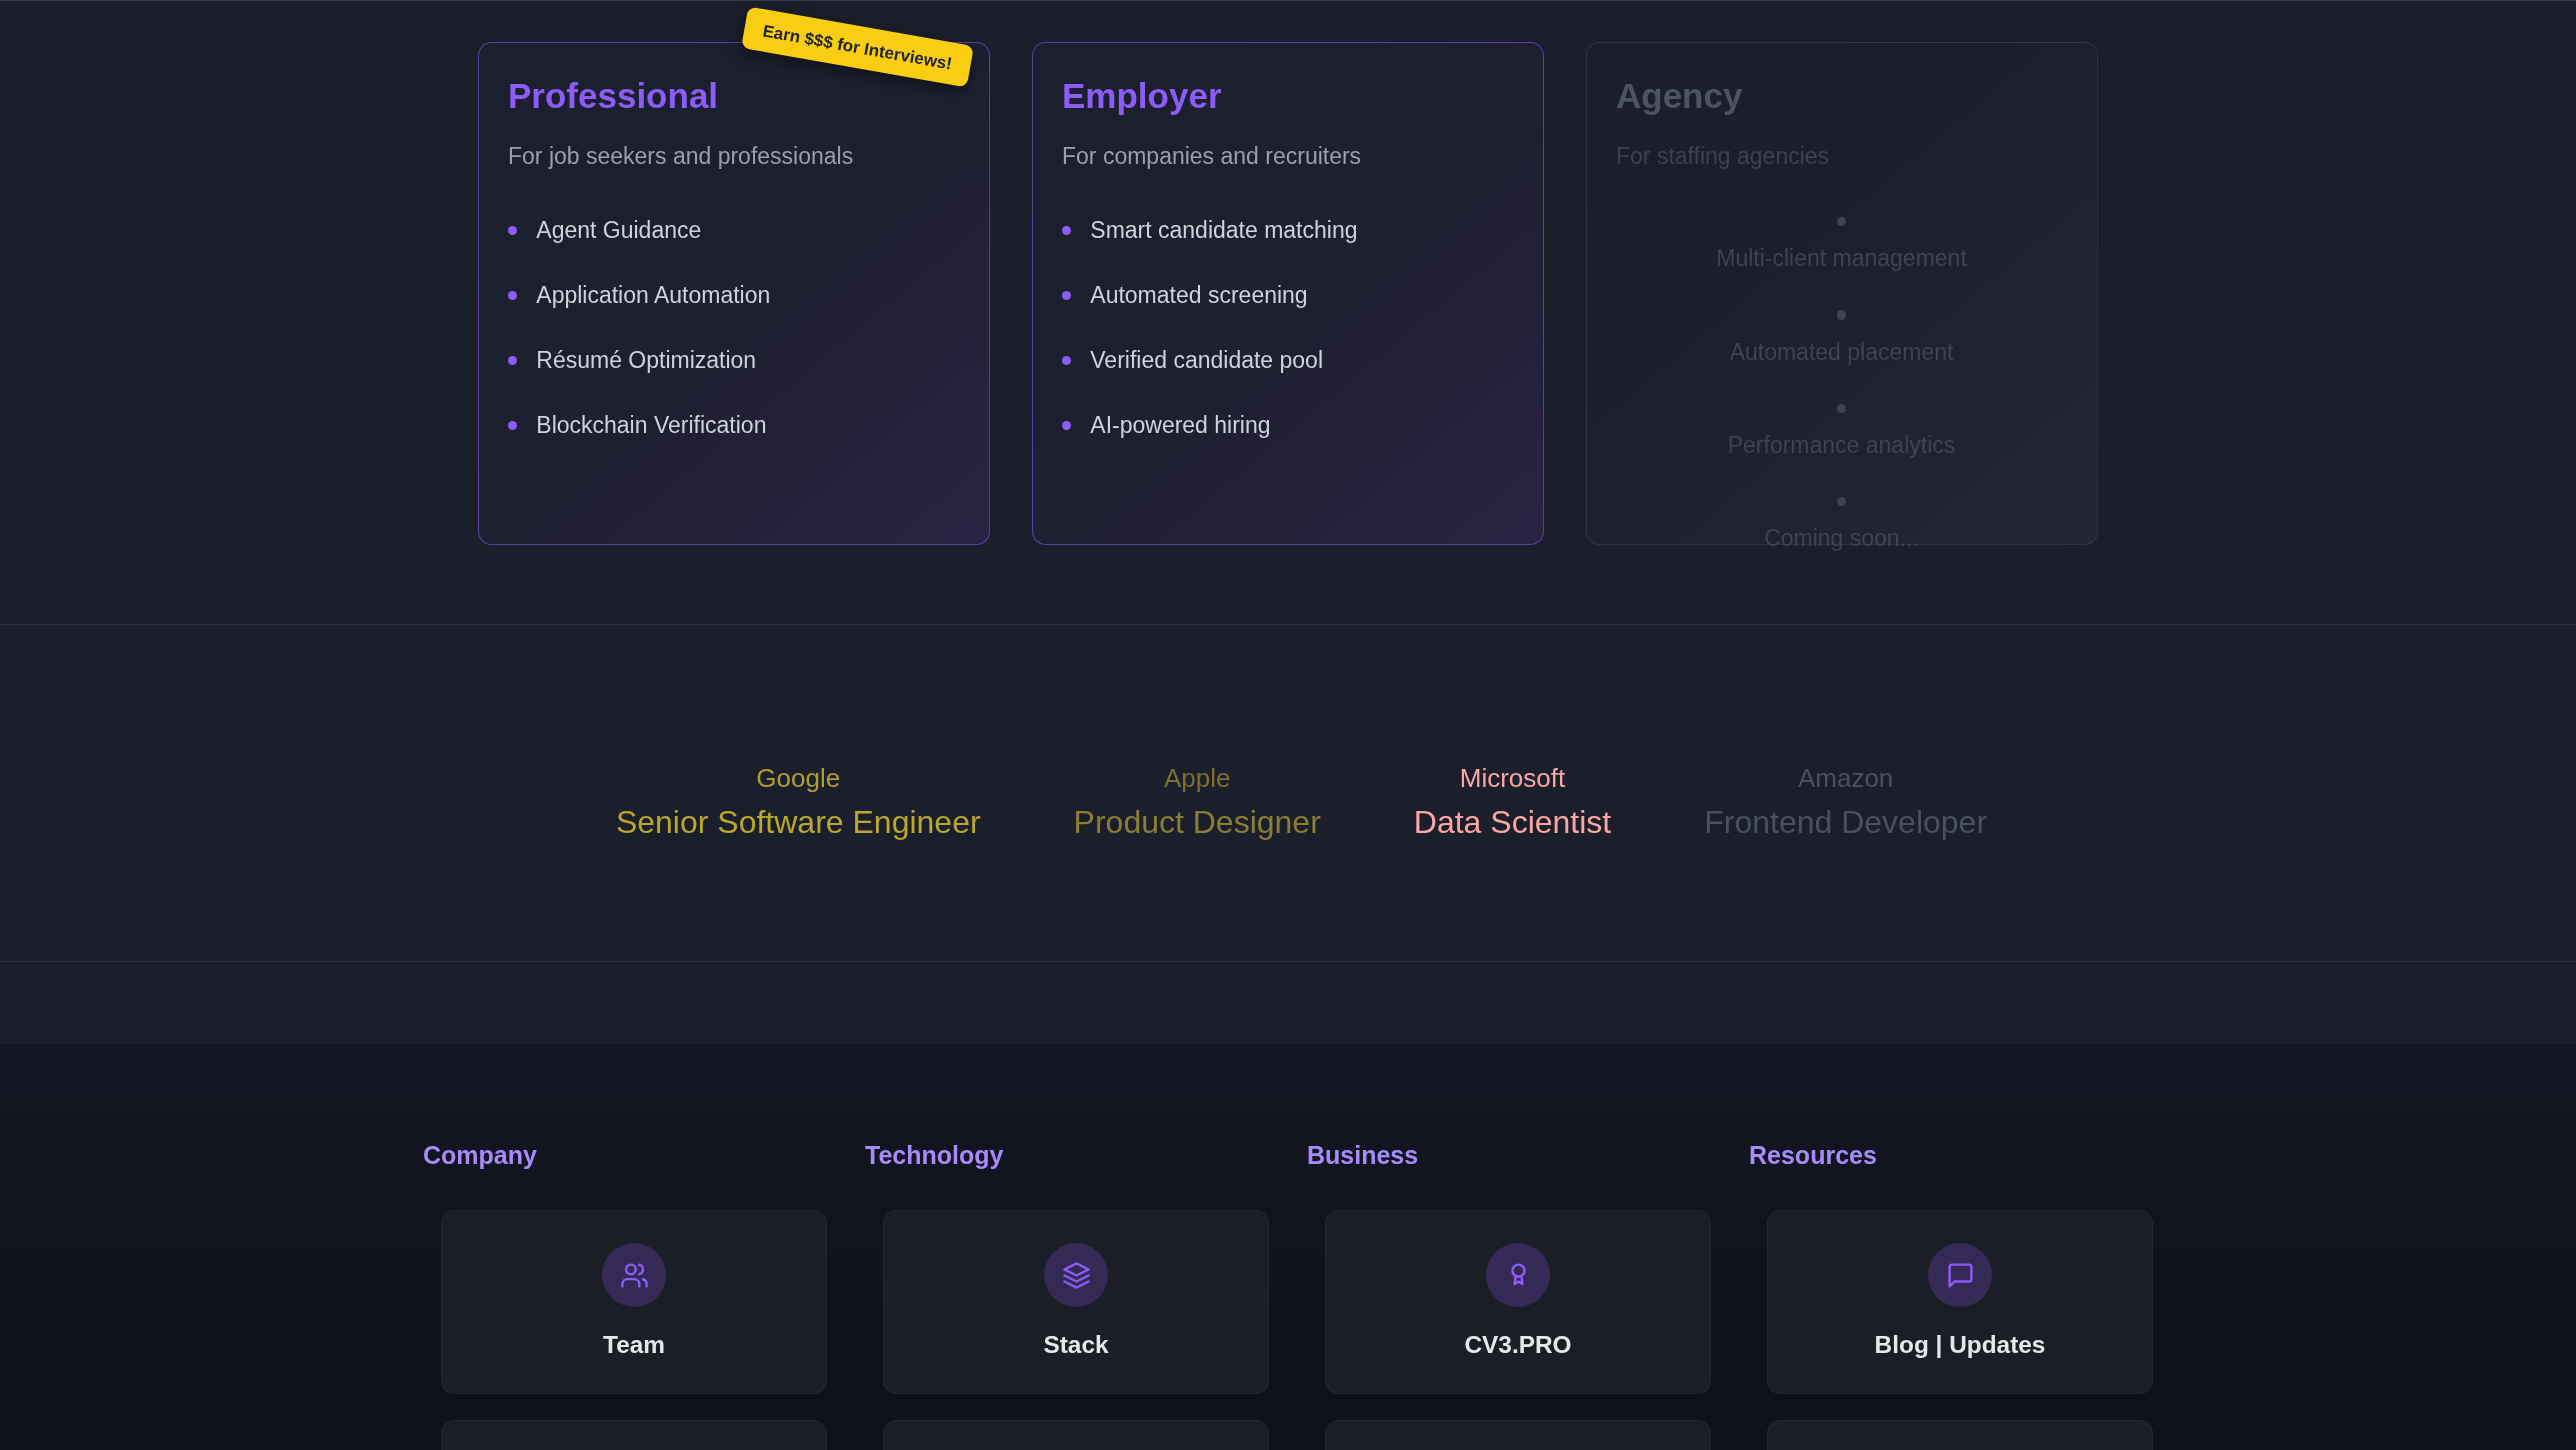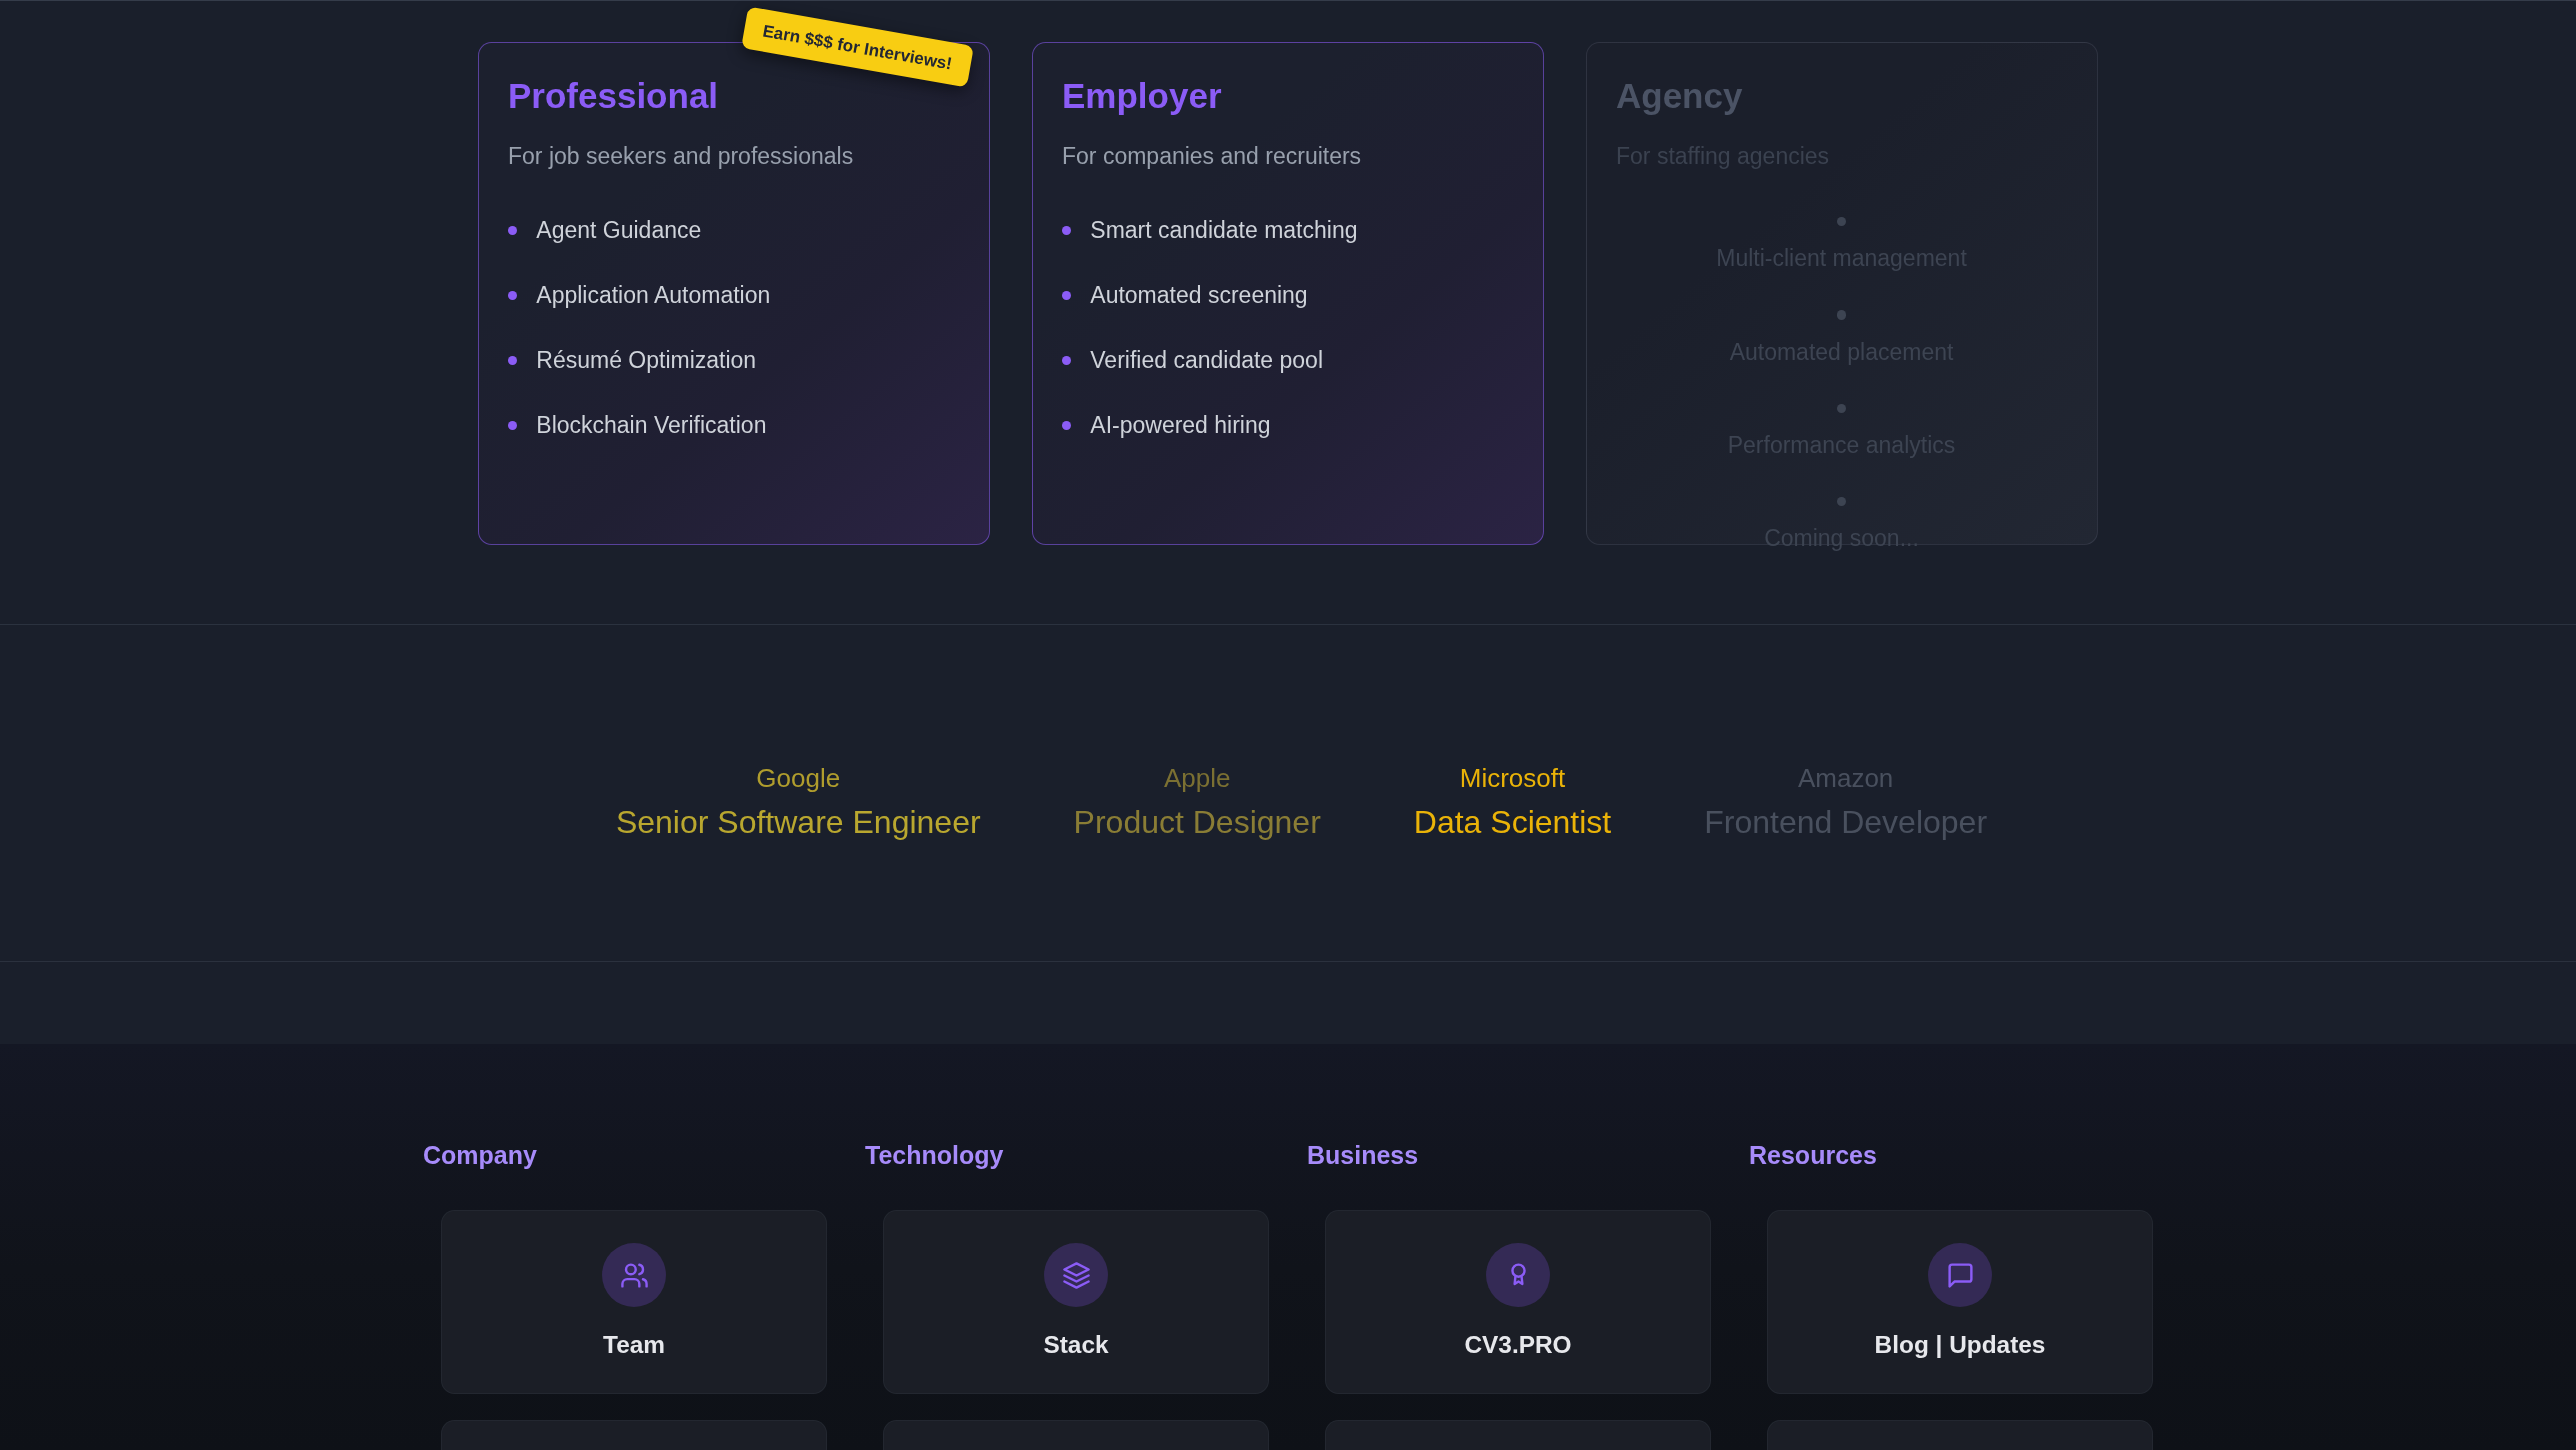--- a/index.html
+++ b/index.html
@@ -108,21 +108,21 @@
     gap: 93px;
     padding-left: 27px;
   }
   .feat-col { text-align: center; }
   .feat-company { font-size: 26px; line-height: 30px; }
   .feat-role    { font-size: 32px; line-height: 39px; margin-top: 10px; }
   .feat-0 .feat-company { color: #b09d2d; }
   .feat-0 .feat-role    { color: #b9a72f; }
   .feat-1 .feat-company { color: #7b7032; }
   .feat-1 .feat-role    { color: #8a7d35; }
-  .feat-2 .feat-company, .feat-2 .feat-role { color: #eab308; }
+  .feat-2 .feat-company, .feat-2 .feat-role { color: #fca5a5; }
   .feat-3 .feat-company, .feat-3 .feat-role { color: #49505e; }
 
   
   .spacer-band { height: 82px; }
 
   
   .footer {
     height: 407px;
     background: linear-gradient(180deg, #141724 0%, #10131a 55%, #0e1117 100%);
     padding-top: 91px;

